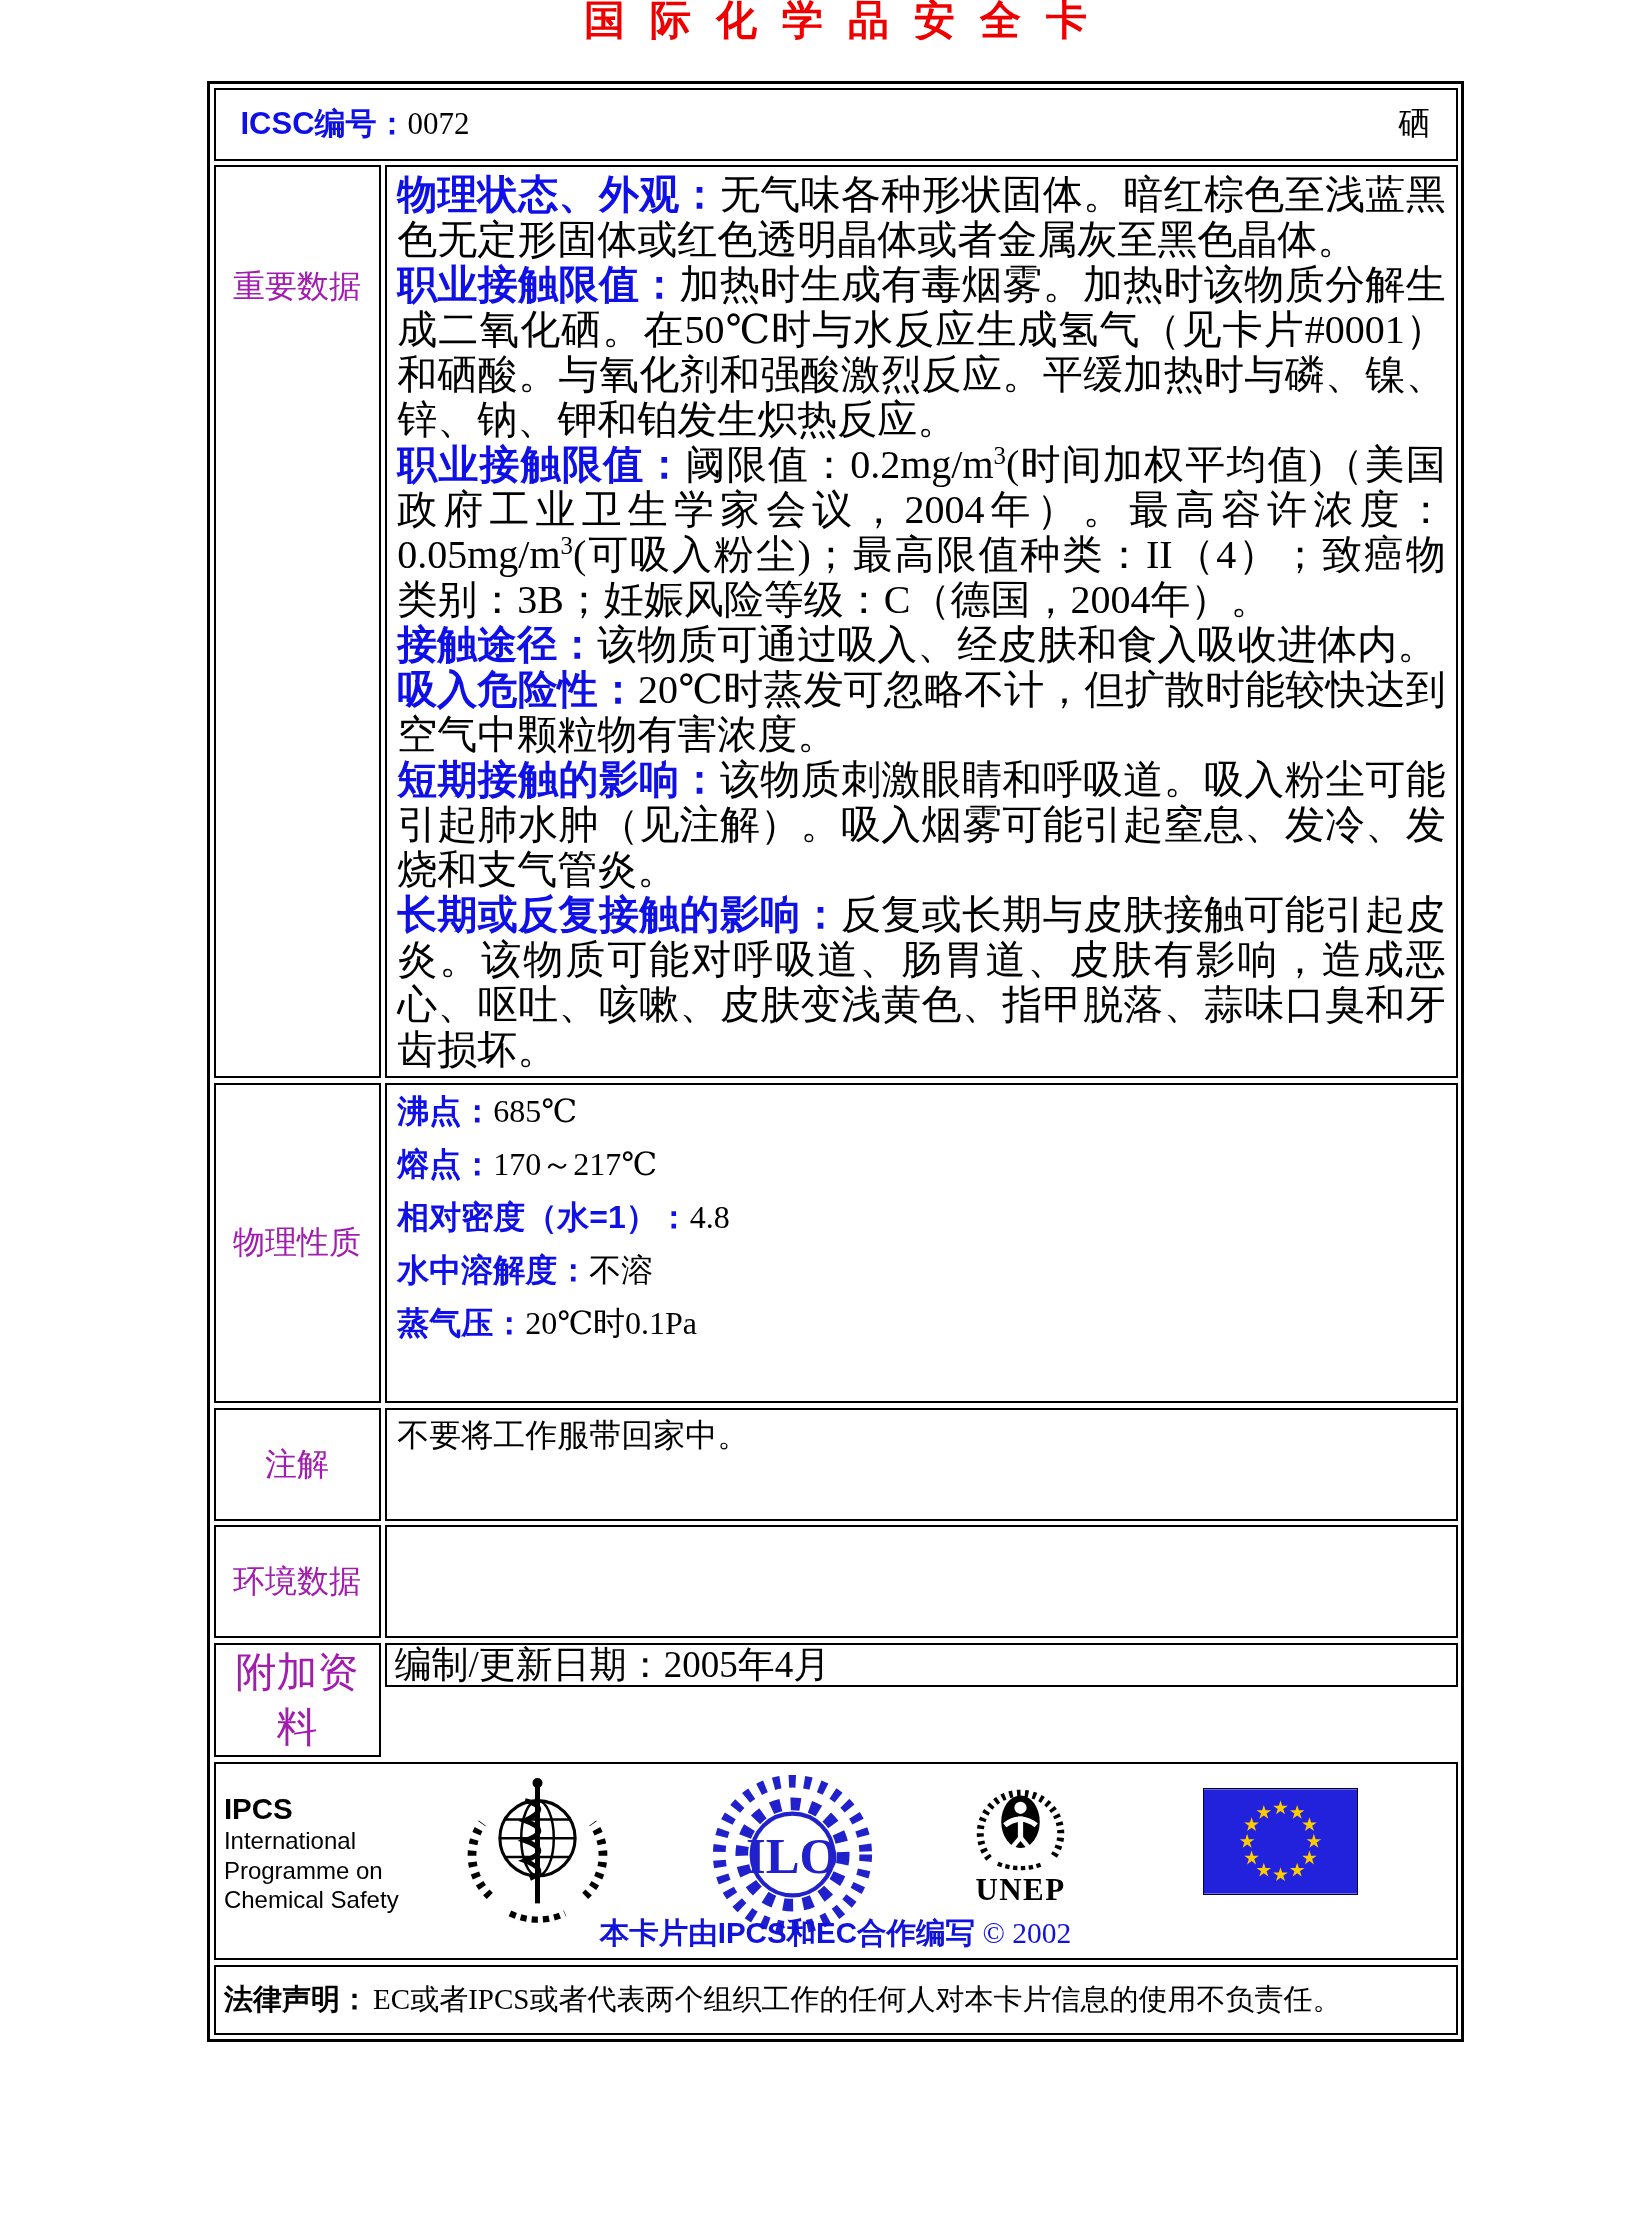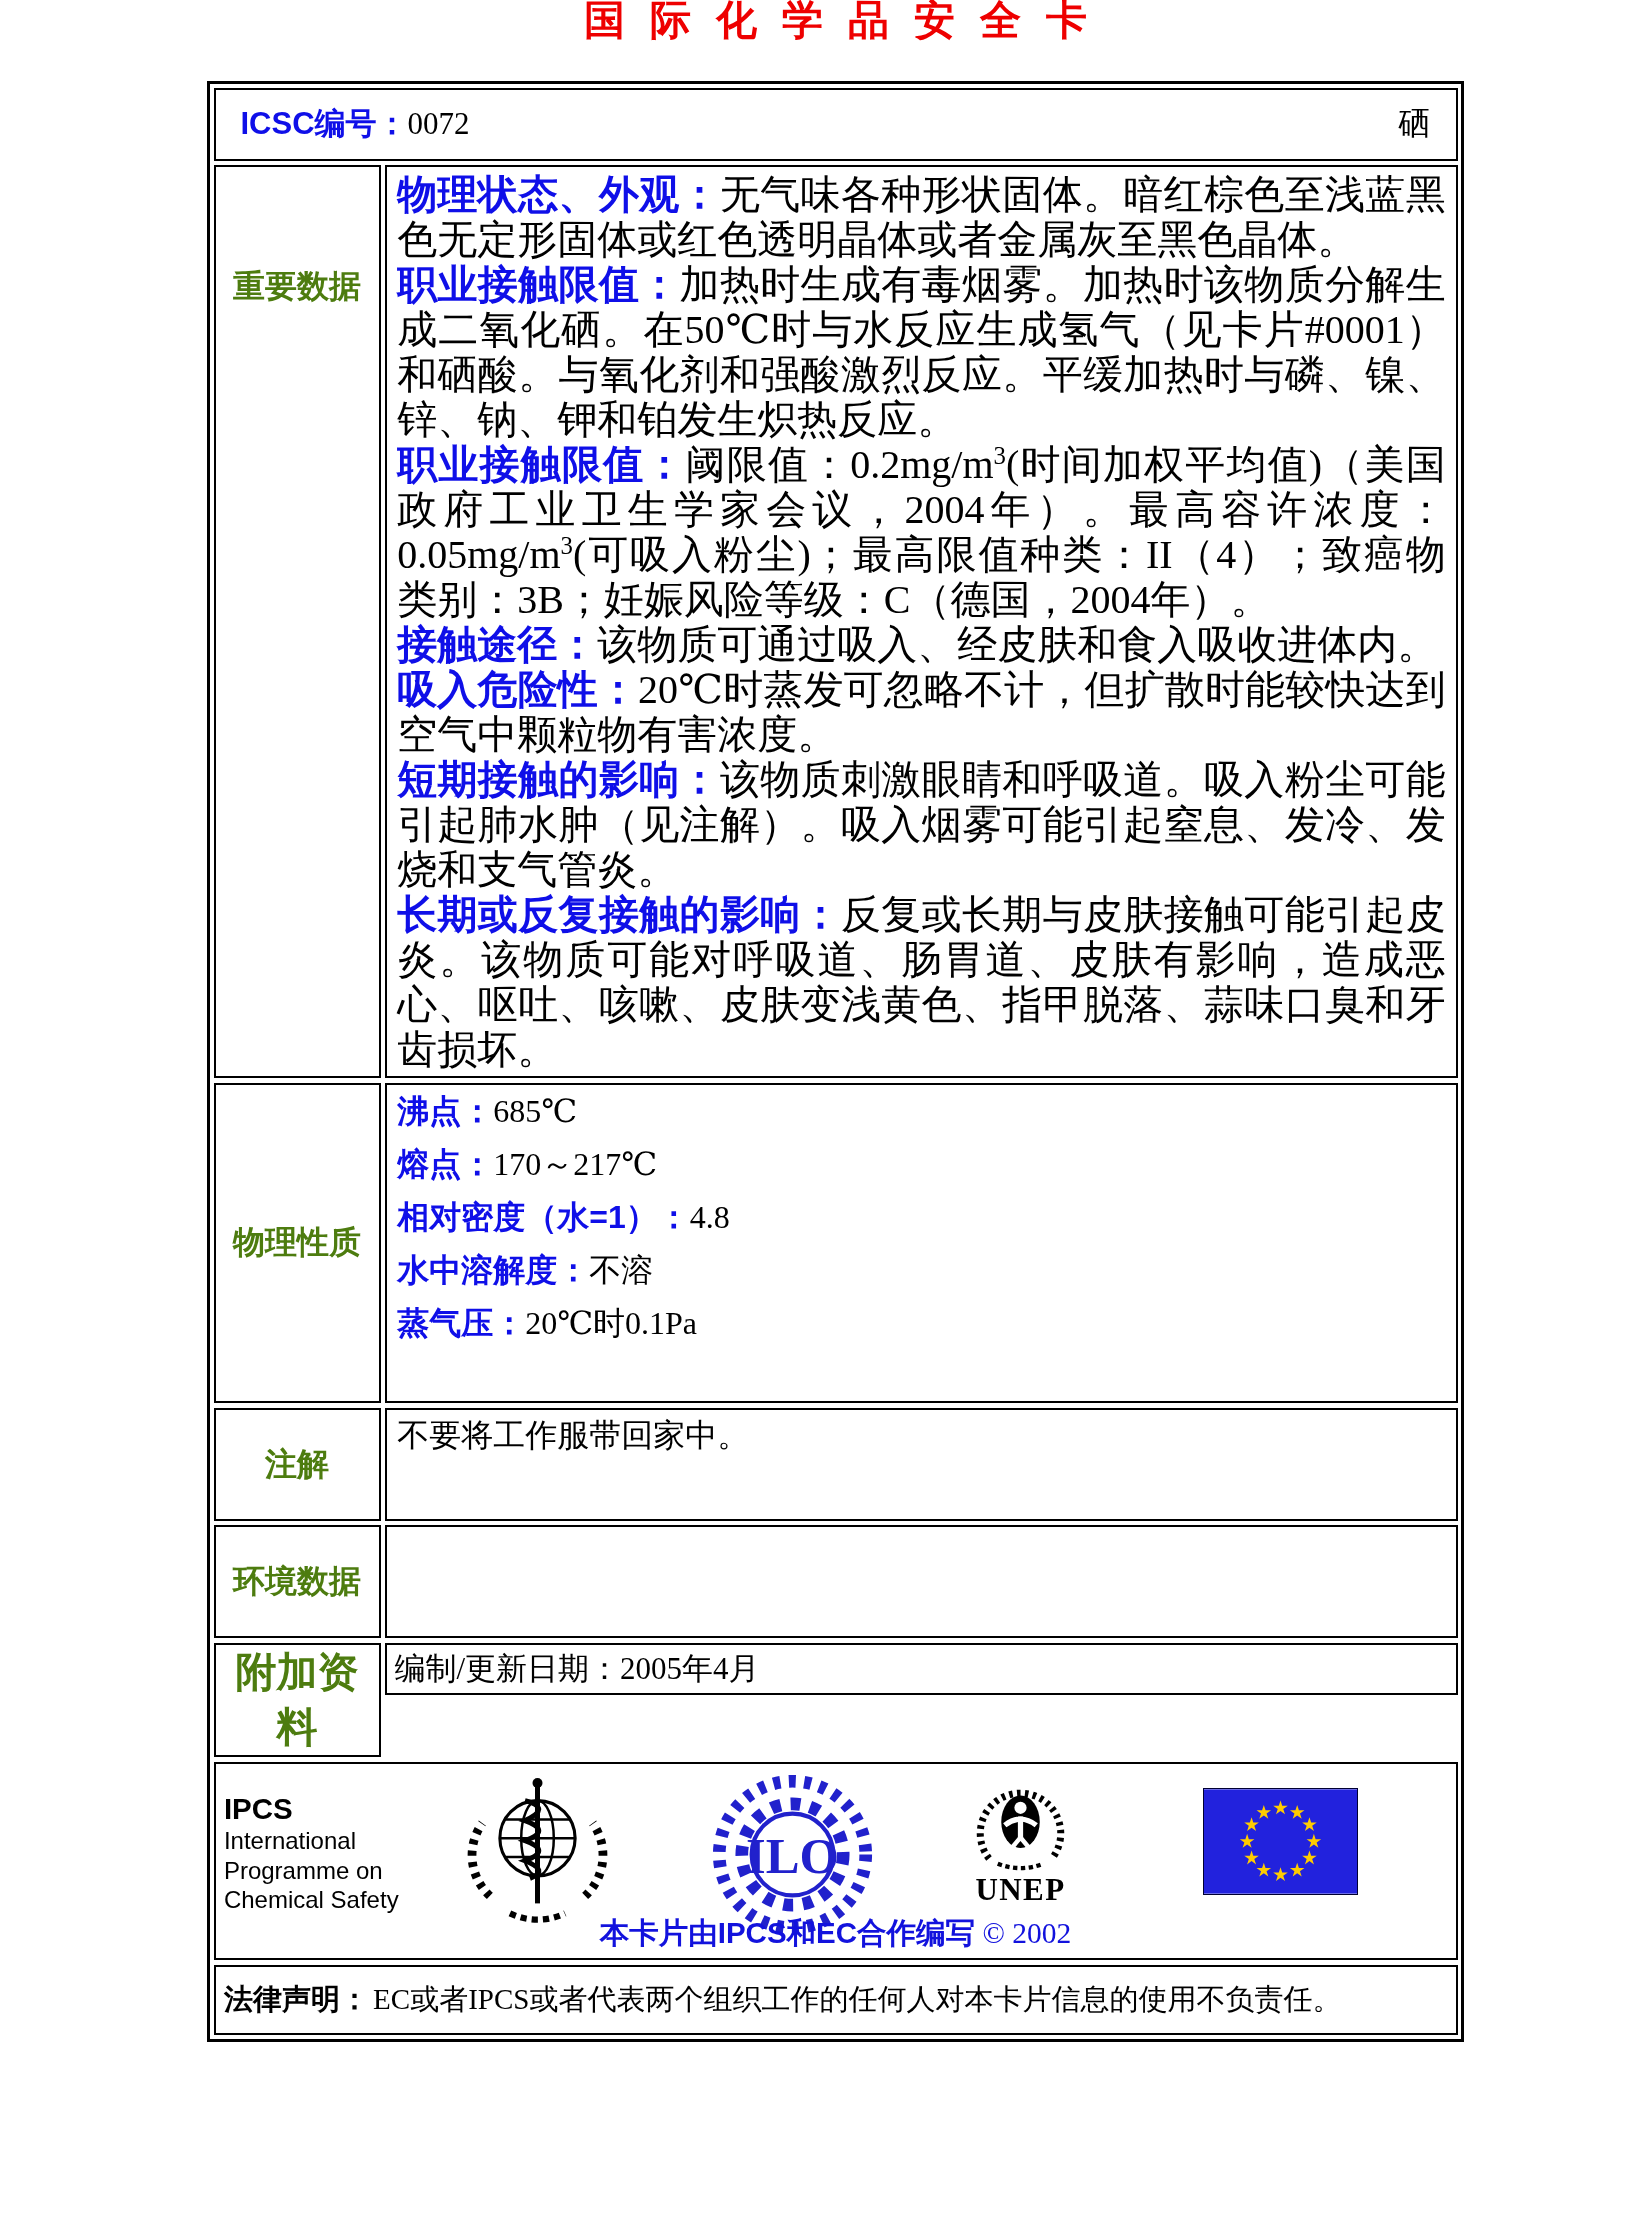--- a/index.html
+++ b/index.html
@@ -21,21 +21,21 @@
   .card{
     position:absolute;left:207px;top:81px;width:1257px;
     box-sizing:border-box;border:3.5px solid #000;background:#fff;
     display:flex;flex-direction:column;gap:4.9px;padding:3.5px;
   }
   .row{display:flex;gap:4.9px;}
   .cell{border:2.1px solid #000;box-sizing:border-box;background:#fff;}
   .label-cell{
     flex:0 0 167px;display:flex;align-items:center;justify-content:center;
     font-family:"Liberation Sans","DejaVu Sans",sans-serif;
-    font-weight:bold;font-size:32px;color:#4d7c0f;text-align:center;
+    font-weight:normal;font-size:32px;color:#a21caf;text-align:center;
   }
   .content-cell{flex:1;padding:4.2px 9.8px;}
   
   .head-cell{
     flex:1;height:73px;display:flex;align-items:center;justify-content:space-between;
     padding:0 25px;
   }
   .icsc-label{
     font-family:"Liberation Sans","DejaVu Sans",sans-serif;
     font-weight:bold;font-size:31px;color:#0f0fe8;
@@ -49,21 +49,21 @@
   .blabel{
     font-family:"Liberation Sans","DejaVu Sans",sans-serif;
     font-weight:bold;color:#0f0fe8;
   }
   .para sup{font-size:0.62em;line-height:0;}
   
   .phys-cell{height:320px;font-size:32px;line-height:44px;}
   .phys-line{margin-bottom:9.1px;}
   .env-cell{height:113px;}
   .notes-cell{height:113px;font-size:32px;line-height:42px;}
-  .add-cell{display:flex;align-items:center;font-size:31px;height:52px;padding:1.4px 7px;text-align:center;}
+  .add-cell{display:flex;align-items:center;font-size:37px;height:44px;padding:1.4px 7px;text-align:center;}
   .add-label-cell{font-size:41px;}
   
   .footer-cell{flex:1;height:198px;position:relative;}
   .ipcs-block{
     position:absolute;left:8.4px;top:28px;
     font-family:"Liberation Sans","DejaVu Sans",sans-serif;color:#000;
   }
   .ipcs-acronym{font-weight:bold;font-size:29.5px;line-height:34px;}
   .ipcs-line{font-size:24px;line-height:29.5px;}
   .logo{position:absolute;}

